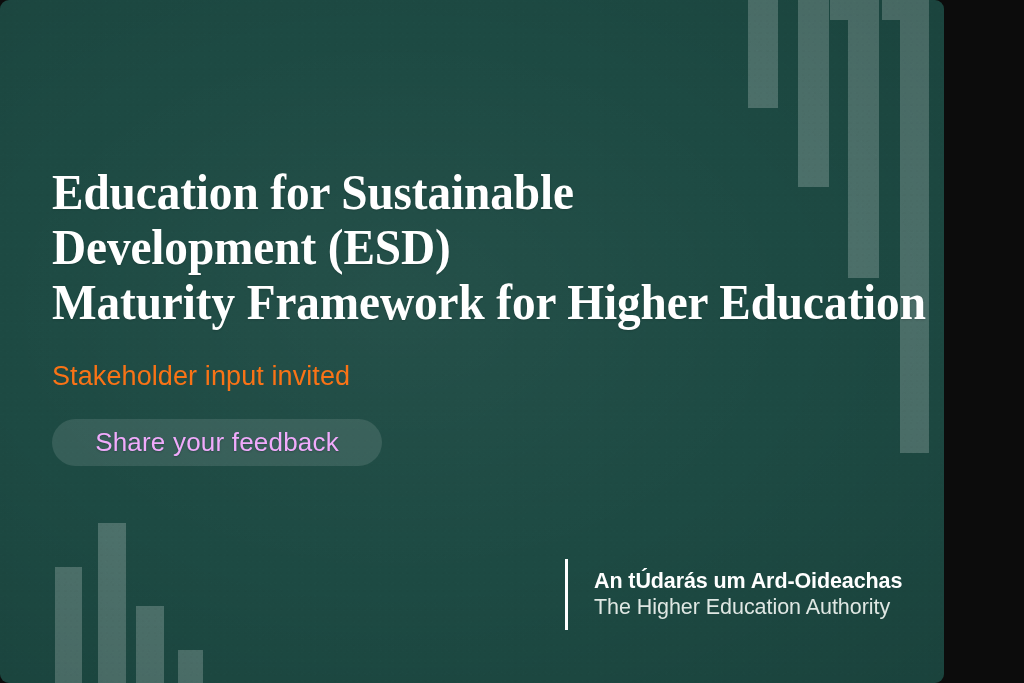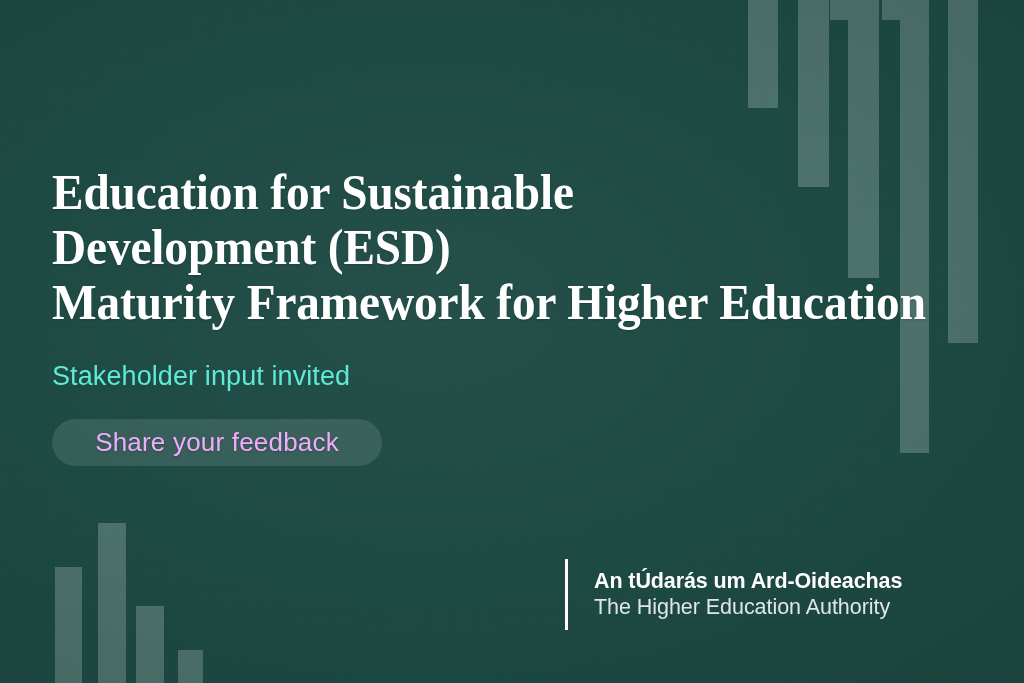--- a/index.html
+++ b/index.html
@@ -5,25 +5,26 @@
 <style>
   html, body {
     margin: 0;
     padding: 0;
     background: #0c0c0c;
   }
   * { box-sizing: border-box; }
 
   .banner {
     position: relative;
-    width: 1024px;
+    width: 944px;
     height: 683px;
     overflow: hidden;
     background: #1d4a43;
     font-family: "Liberation Sans", sans-serif;
+    border-radius: 9px;
     -webkit-font-smoothing: antialiased;
   }
 
   
   .noise-layer {
     position: absolute;
     inset: 0;
     pointer-events: none;
     opacity: .30;
     background-image:
@@ -77,21 +78,21 @@
     transform-origin: left top;
     text-shadow: 0 1px 2px rgba(0,0,0,.16);
   }
   .headline .hl-line { display: block; white-space: nowrap; }
 
   .subtitle {
     position: absolute;
     left: 0;
     top: 360px;
     margin: 0;
-    color: #5eead4;
+    color: #f97316;
     font-size: 27px;
     font-weight: 400;
     letter-spacing: .1px;
     line-height: 32px;
   }
 
   .cta-button {
     position: absolute;
     left: 0;
     top: 419px;

